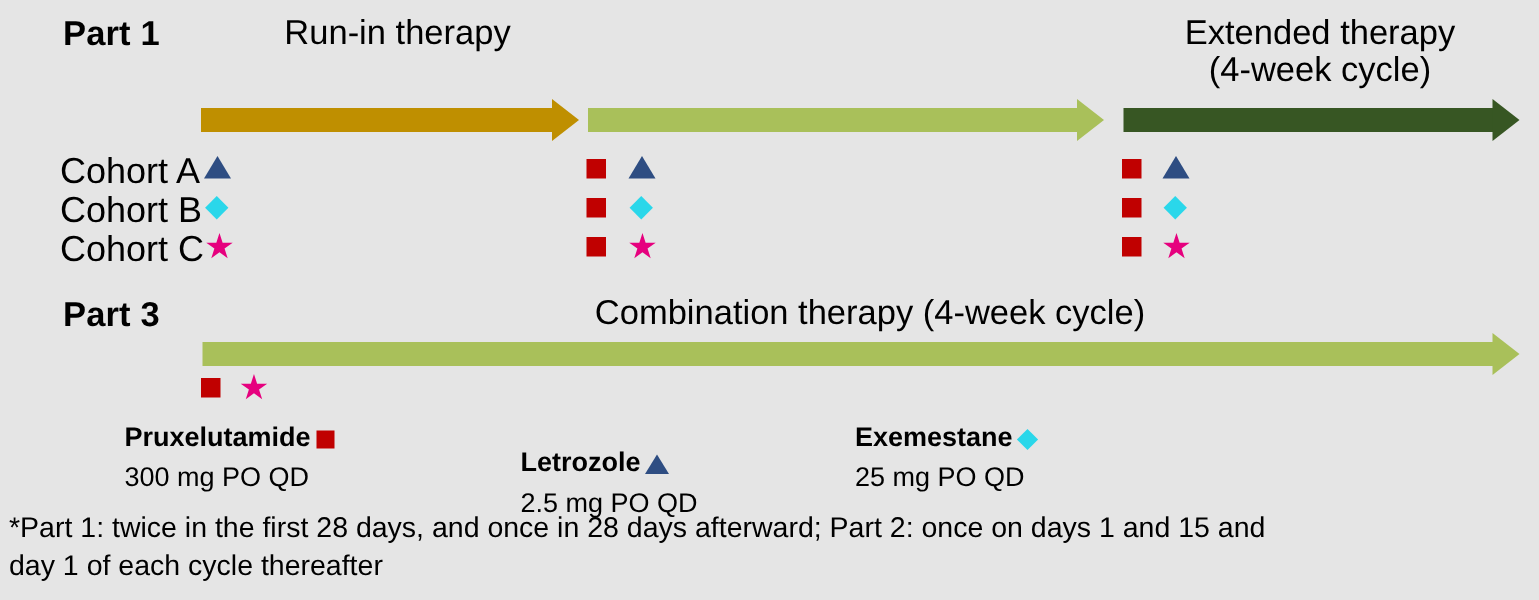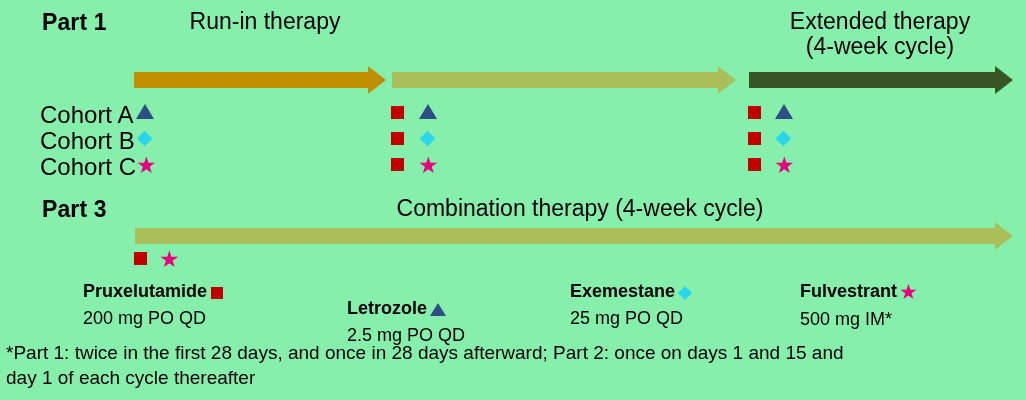--- a/index.html
+++ b/index.html
@@ -8,21 +8,21 @@
     background: #ffffff;
   }
   body {
     font-family: "Liberation Sans", sans-serif;
     color: #000000;
   }
   #diagram {
     position: relative;
     width: 1026px;
     height: 400px;
-    background: #86efac;
+    background: #e5e5e5;
     overflow: hidden;
   }
 
   
   .abs { position: absolute; }
 
   
   .part-label {
     font-size: 23px;
     font-weight: bold;
@@ -182,40 +182,34 @@
     <div class="head"></div>
   </div>
 
   <div class="marker m-square abs" style="left:134px; top:252px;"></div>
   <div class="abs m-star" style="left:159px; top:248px;">★</div>
 
   <div class="abs" style="left:83px; top:281px;">
     <div>
       <span class="drug-name">Pruxelutamide</span><span class="inline-marker im-square"></span>
     </div>
-    <div class="drug-dose" style="margin-top:6px;">200 mg PO QD</div>
+    <div class="drug-dose" style="margin-top:6px;">300 mg PO QD</div>
   </div>
 
   <div class="abs" style="left:347px; top:281px;margin-top:17px;">
     <div>
       <span class="drug-name">Letrozole</span><span class="inline-marker im-triangle"></span>
     </div>
     <div class="drug-dose" style="margin-top:6px;">2.5 mg PO QD</div>
   </div>
 
   <div class="abs" style="left:570px; top:281px;">
     <div>
       <span class="drug-name">Exemestane</span><span class="inline-marker im-diamond"></span>
     </div>
     <div class="drug-dose" style="margin-top:6px;">25 mg PO QD</div>
   </div>
 
-  <div class="abs" style="left:800px; top:281px;">
-    <div>
-      <span class="drug-name">Fulvestrant</span><span class="inline-marker im-star">★</span>
-    </div>
-    <div class="drug-dose" style="margin-top:6px;">500 mg IM*</div>
-  </div>
 
   <div class="abs footnote" style="left:6px; top:340px; width:1016px;">*Part 1: twice in the first 28 days, and once in 28 days afterward; Part 2: once on days 1 and 15 and
 day 1 of each cycle thereafter</div>
 
 </div>
 
 </body></html>

